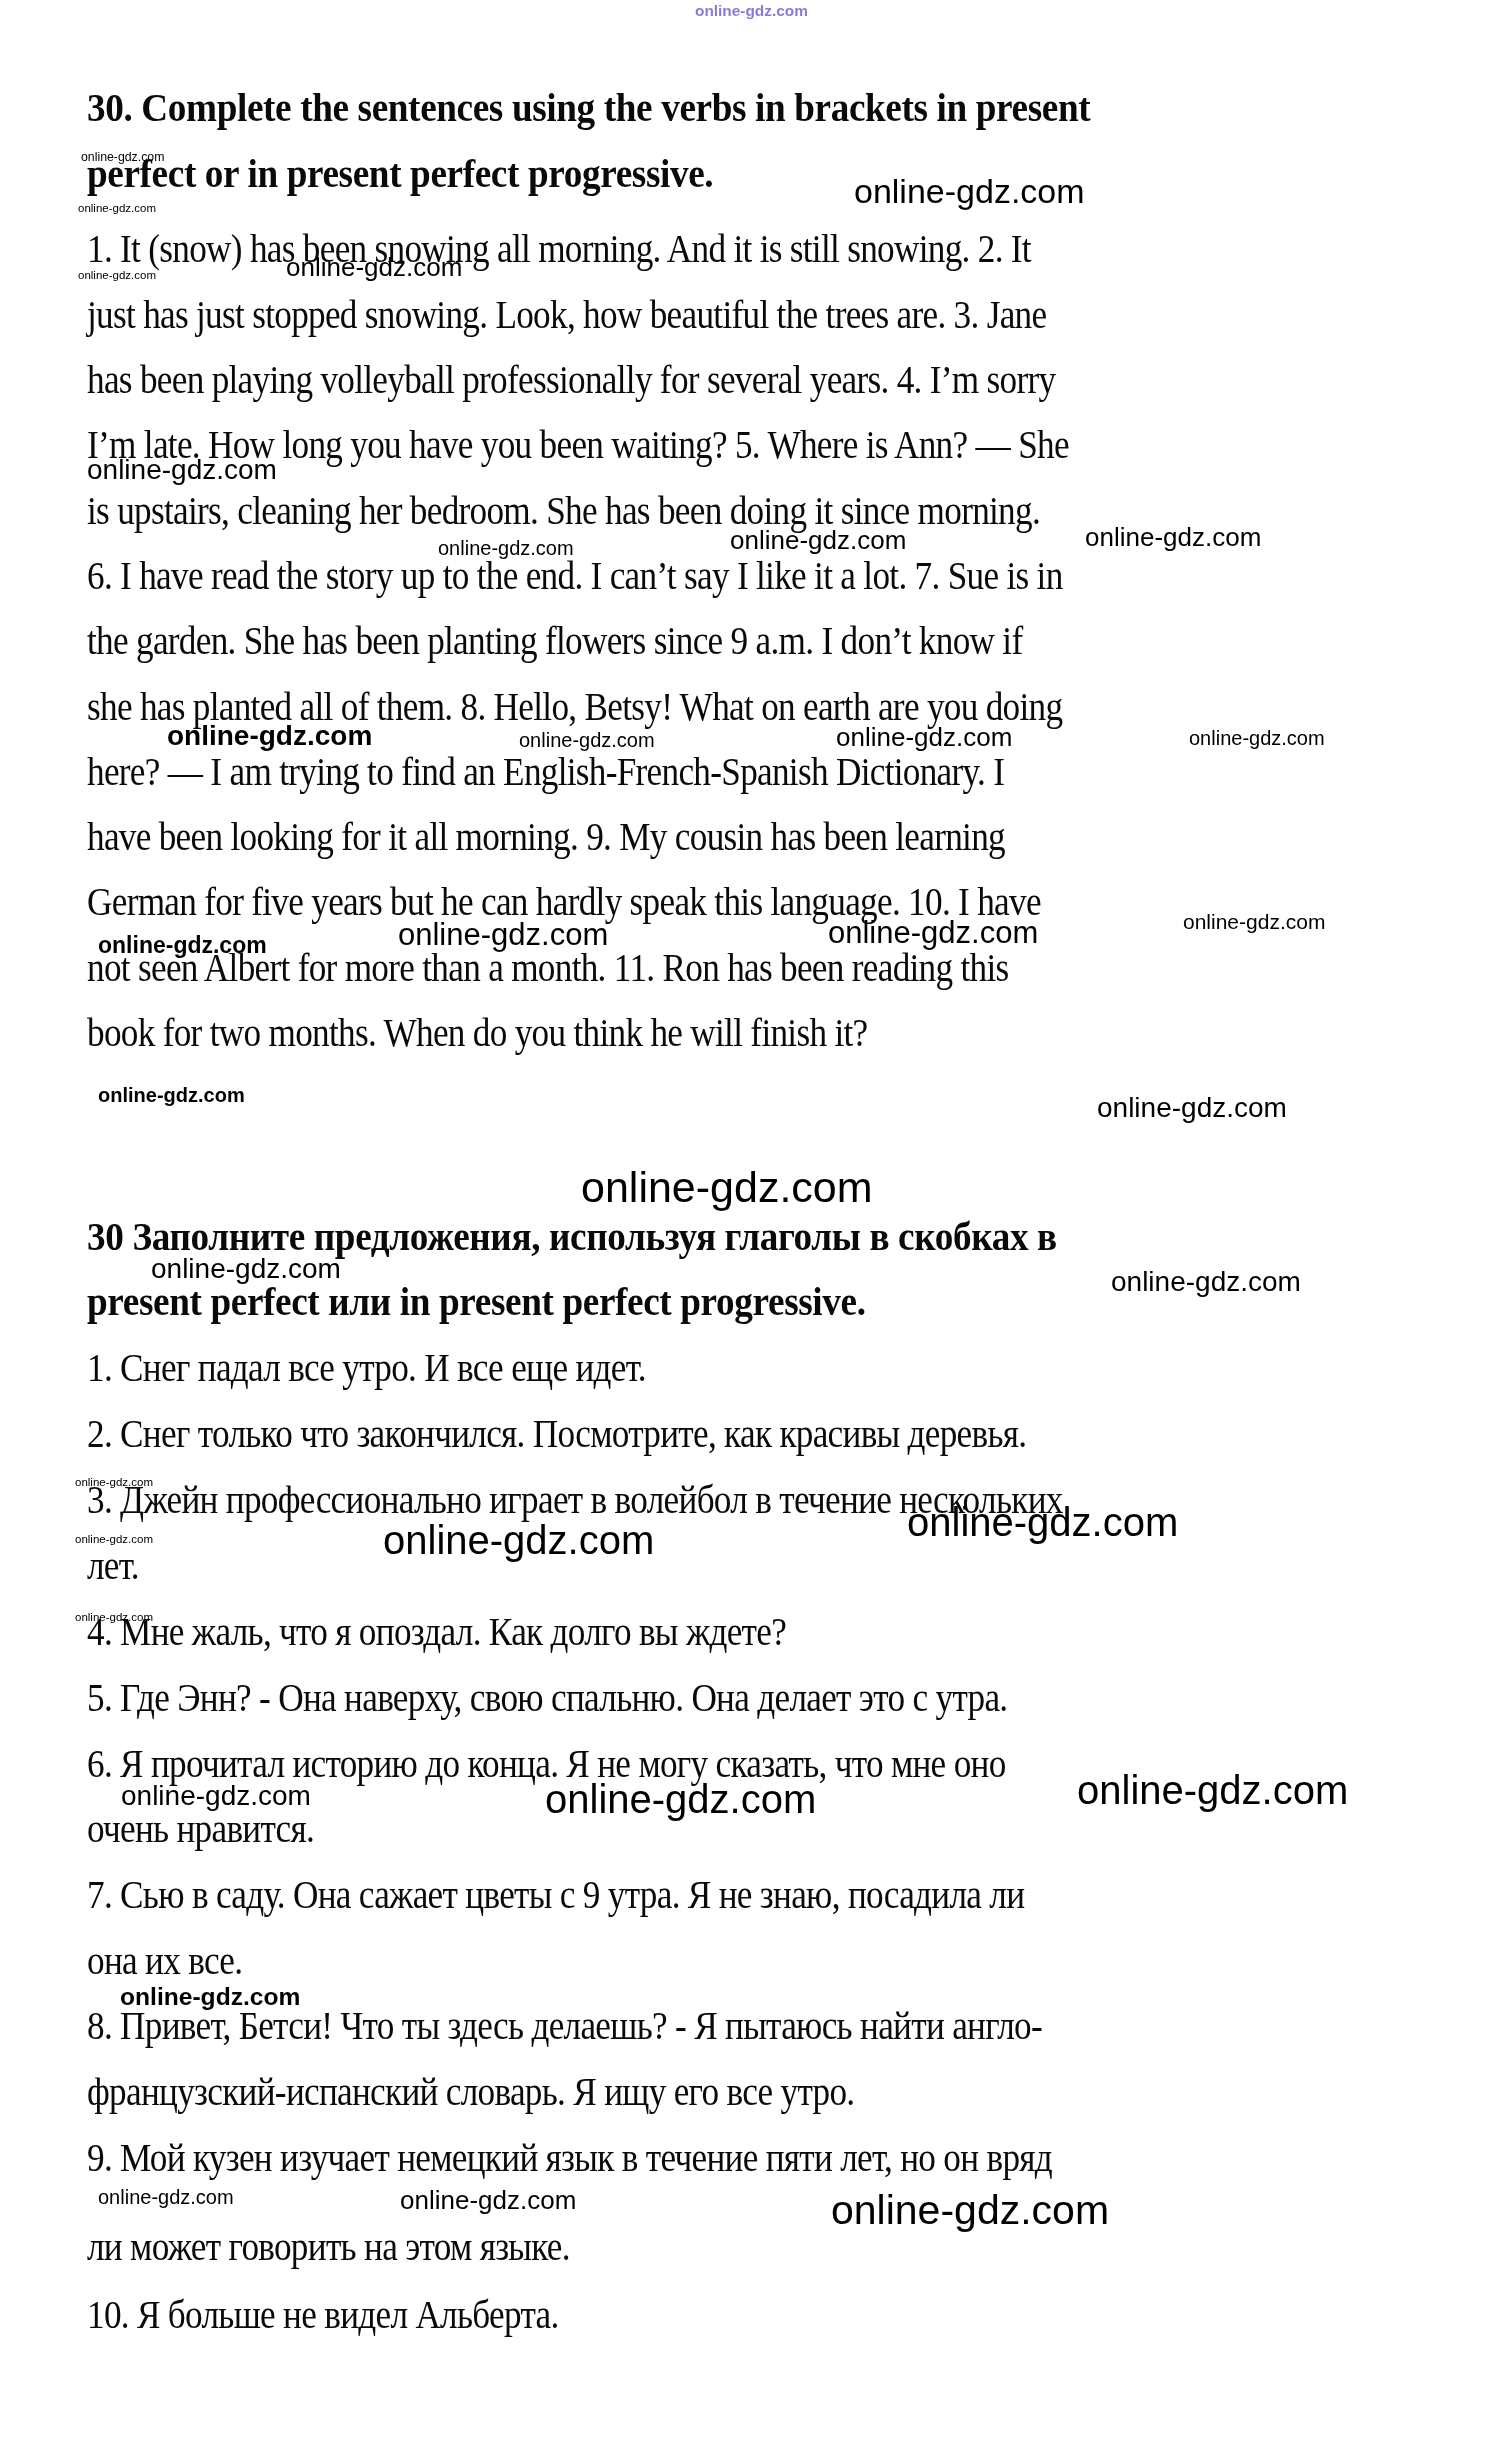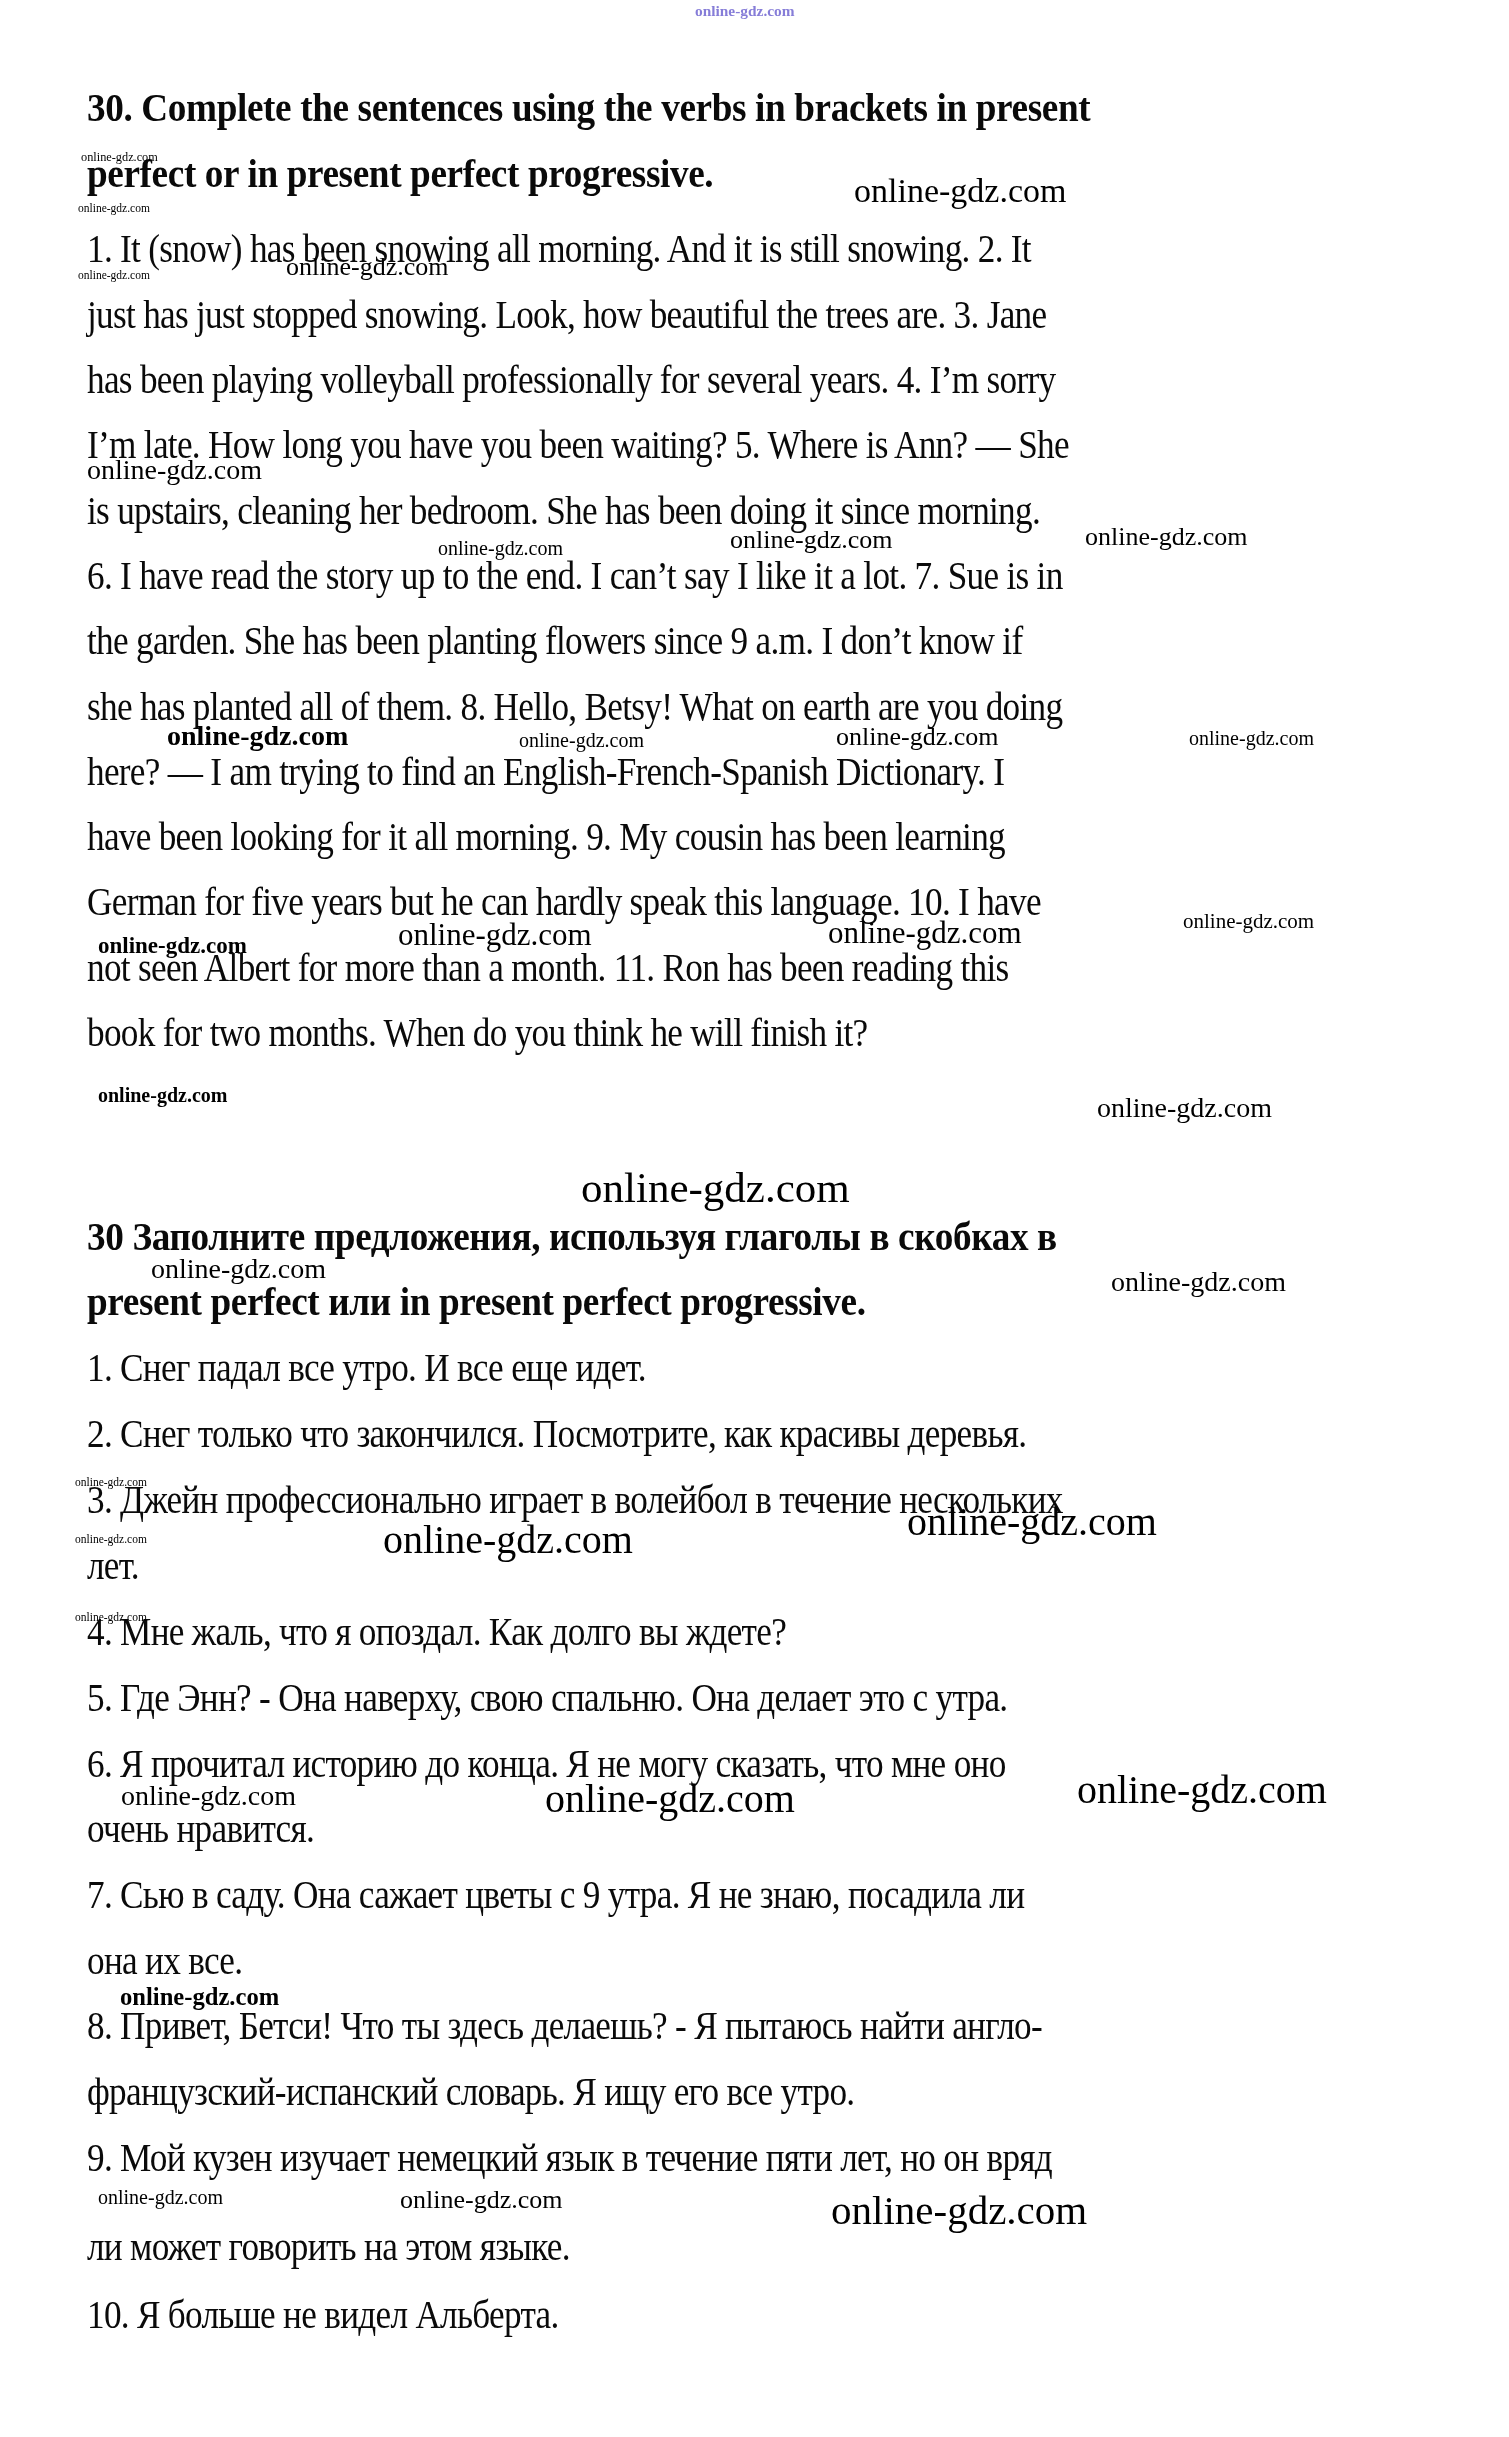--- a/index.html
+++ b/index.html
@@ -23,21 +23,21 @@
     transform-origin:left top;
   }
   .t-line.bold {
     font-weight:bold;
     letter-spacing:-0.4px;
     transform:scaleX(0.93);
   }
   .wm {
     position:absolute;
     white-space:nowrap;
-    font-family:Liberation Serif, serif;
+    font-family:Liberation Sans, sans-serif;
     color:#000000;
     line-height:1;
   }
   .wm.bold { font-weight:bold; }
   .wm.purple {
     color:#7a70d4;
     font-weight:600;
     opacity:0.9;
     text-shadow:0 0 0.8px #ffffff;
   }

